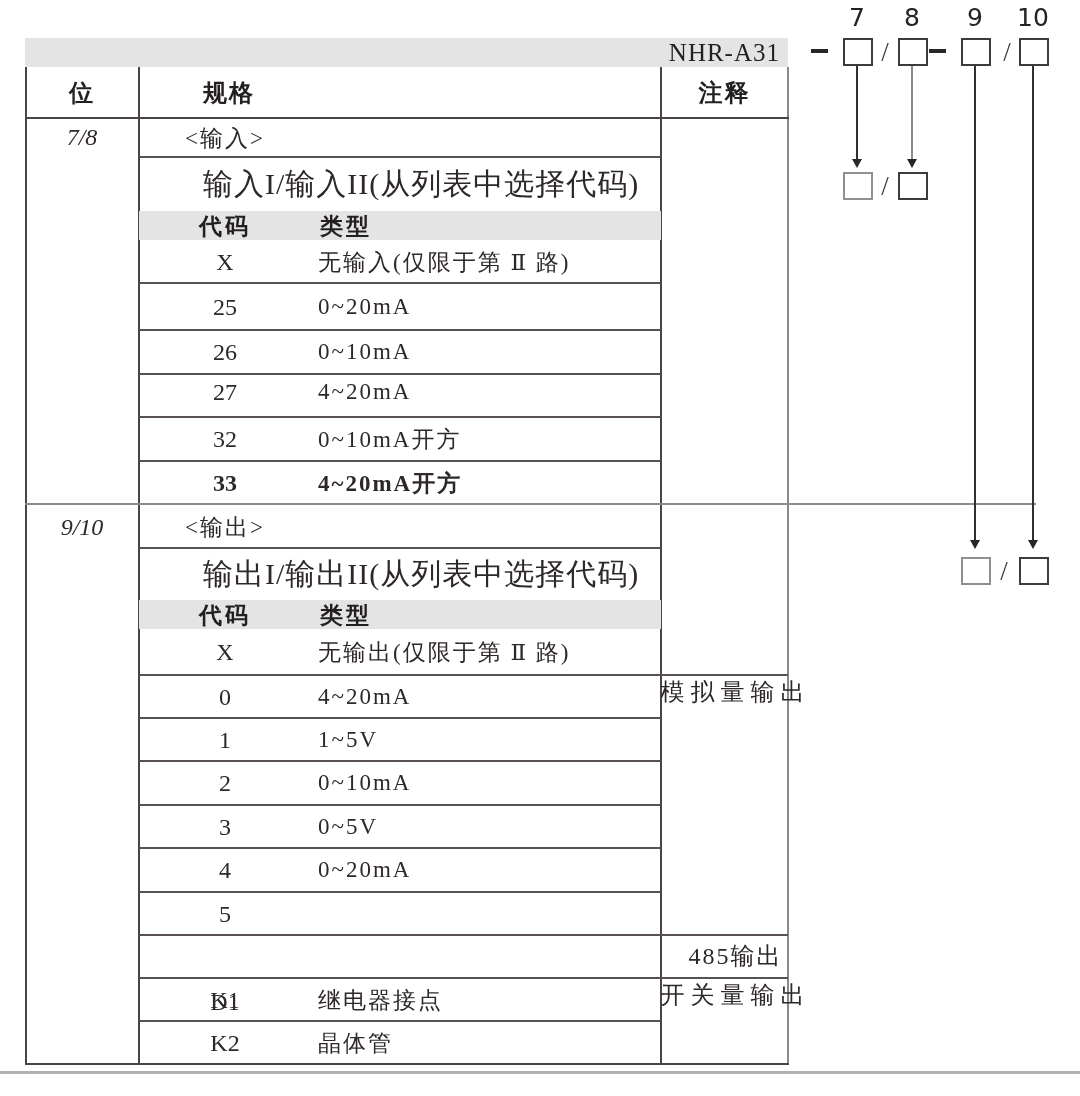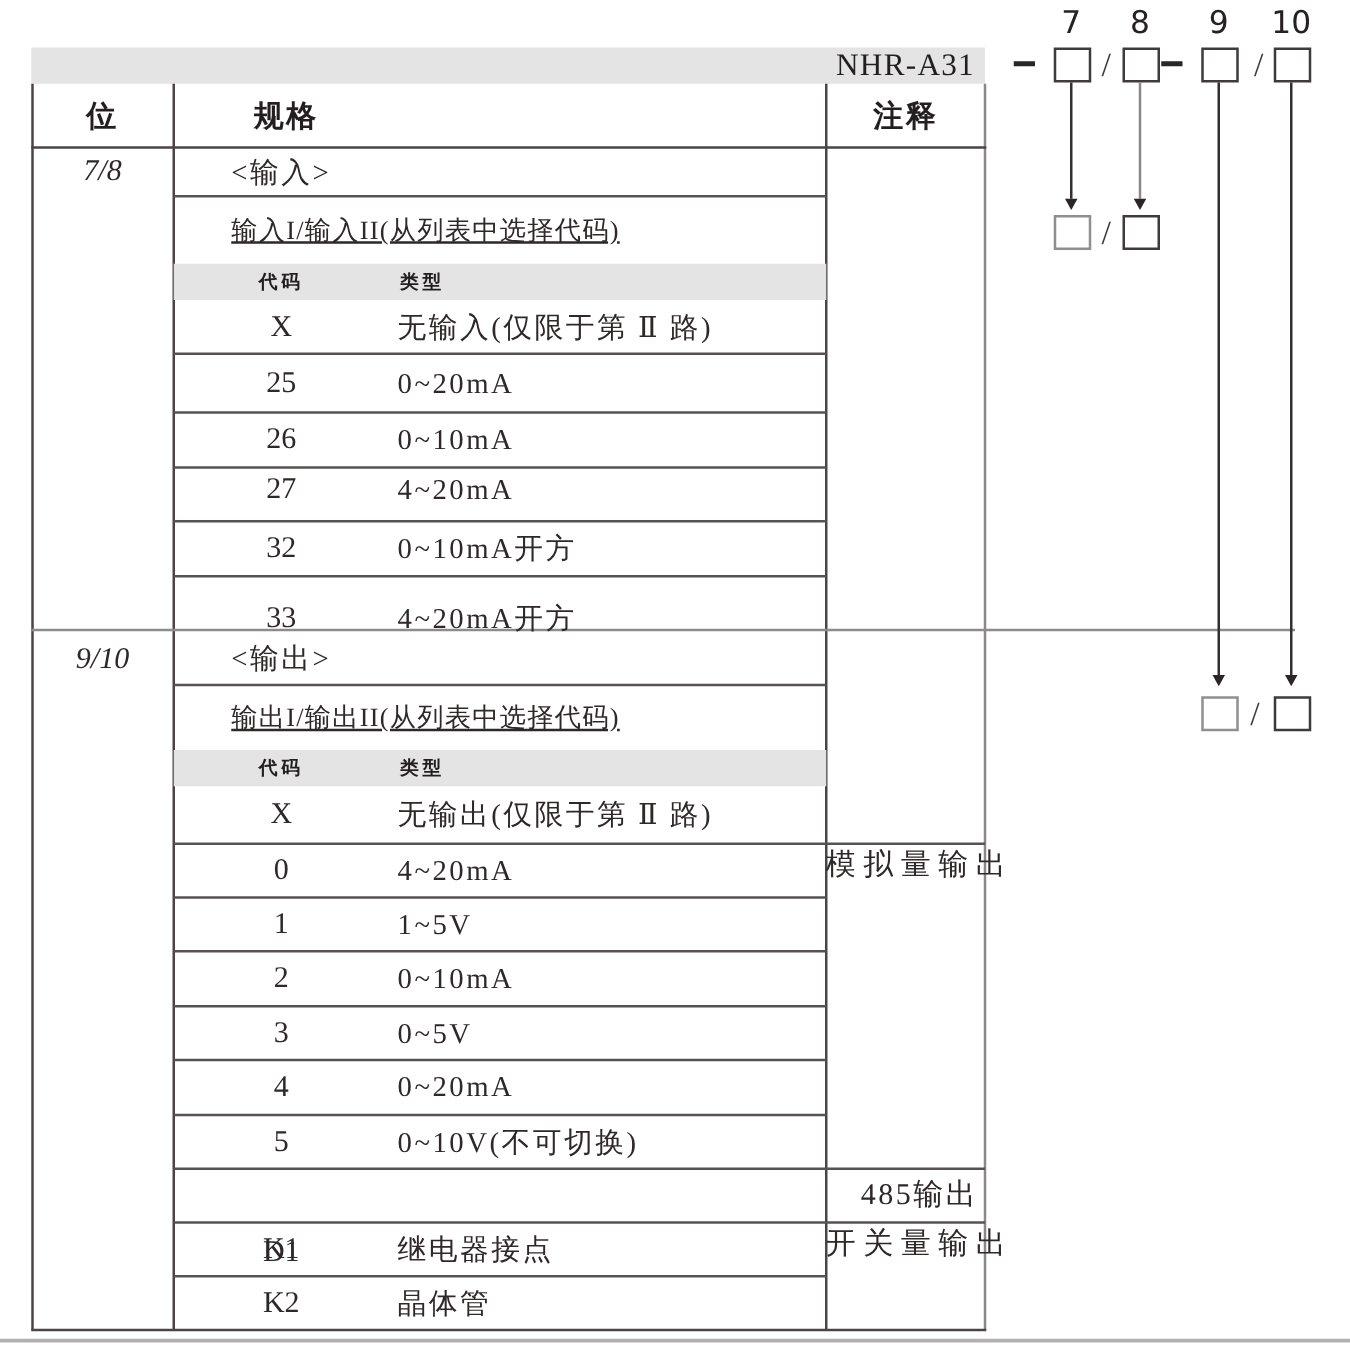--- a/index.html
+++ b/index.html
@@ -23,24 +23,24 @@
   .poscell{position:absolute;left:25px;width:114px;display:flex;align-items:center;justify-content:center;
            font-size:24px;white-space:nowrap;font-style:italic;}
   
   .rowline{position:absolute;left:139px;width:522px;}
   .code{position:absolute;left:51px;top:50%;transform:translateY(-50%);width:70px;text-align:center;
         font-size:24px;white-space:nowrap;}
   .type{position:absolute;left:179px;top:50%;transform:translateY(-50%);font-size:23px;
         letter-spacing:2px;white-space:nowrap;}
   .glabel{position:absolute;left:46px;top:50%;transform:translateY(-50%);font-size:23px;
           letter-spacing:2px;white-space:nowrap;}
-  .gdesc{position:absolute;left:46px;top:50%;transform:translateY(-50%);font-size:21px;
-         letter-spacing:1px;white-space:nowrap;text-decoration:underline;}
+  .gdesc{position:absolute;left:64px;top:50%;transform:translateY(-50%);font-size:30px;
+         letter-spacing:1px;white-space:nowrap;}
   .band{position:absolute;left:139px;width:522px;height:29px;background:#e4e4e5;}
-  .band .code,.band .type{font-weight:bold;color:#231f20;font-size:15px;letter-spacing:3px;}
+  .band .code,.band .type{font-weight:bold;color:#231f20;font-size:23px;letter-spacing:3px;}
   
   .notecell{position:absolute;left:661px;width:127px;display:flex;
             justify-content:center;font-size:24px;letter-spacing:6px;line-height:35px;
             padding-left:22px;box-sizing:border-box;white-space:nowrap;}
   .notecell.single{letter-spacing:2px;flex-direction:row;align-items:center;}
   
   .sbox{position:absolute;width:26px;height:24px;border:2px solid #3f3a3b;background:#fff;}
   .sbox.graybox{border-color:#918e8f;}
   .digit{position:absolute;height:28px;line-height:28px;text-align:center;font-size:25px;
          font-family:"DejaVu Sans","Liberation Sans",sans-serif;color:#262122;}
@@ -118,21 +118,21 @@
     <span class="type">0~10mA</span>
   </div>
   <div class="rowline" style="top:374px;height:35px;">
     <span class="code">27</span>
     <span class="type">4~20mA</span>
   </div>
   <div class="rowline" style="top:417px;height:44px;">
     <span class="code">32</span>
     <span class="type">0~10mA开方</span>
   </div>
-  <div class="rowline" style="top:473px;height:43px;">
+  <div class="rowline" style="top:461px;height:43px;font-weight:bold;">
     <span class="code">33</span>
     <span class="type">4~20mA开方</span>
   </div>
 
   <div class="rowline" style="top:506px;height:42px;">
     <span class="glabel">&lt;输出&gt;</span>
   </div>
   <div class="rowline" style="top:548px;height:52px;">
     <span class="gdesc">输出I/输出II(从列表中选择代码)</span>
   </div>
@@ -160,21 +160,20 @@
   <div class="rowline" style="top:805px;height:43px;">
     <span class="code">3</span>
     <span class="type">0~5V</span>
   </div>
   <div class="rowline" style="top:848px;height:44px;">
     <span class="code">4</span>
     <span class="type">0~20mA</span>
   </div>
   <div class="rowline" style="top:892px;height:43px;">
     <span class="code">5</span>
-    <span class="type">0~10V(不可切换)</span>
   </div>
   <div class="rowline" style="top:935px;height:43px;margin-top:45px;">
     <span class="code">D1</span>
   </div>
   <div class="rowline" style="top:978px;height:43px;">
     <span class="code">K1</span>
     <span class="type">继电器接点</span>
   </div>
   <div class="rowline" style="top:1021px;height:43px;">
     <span class="code">K2</span>

